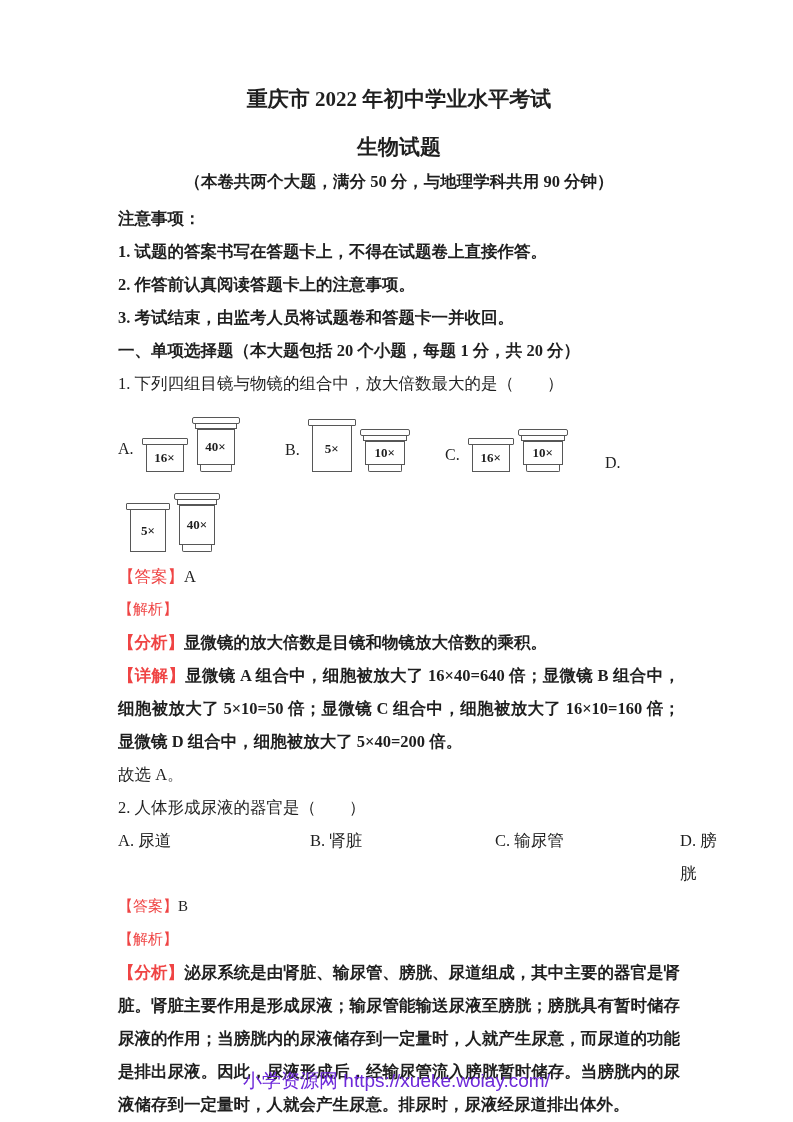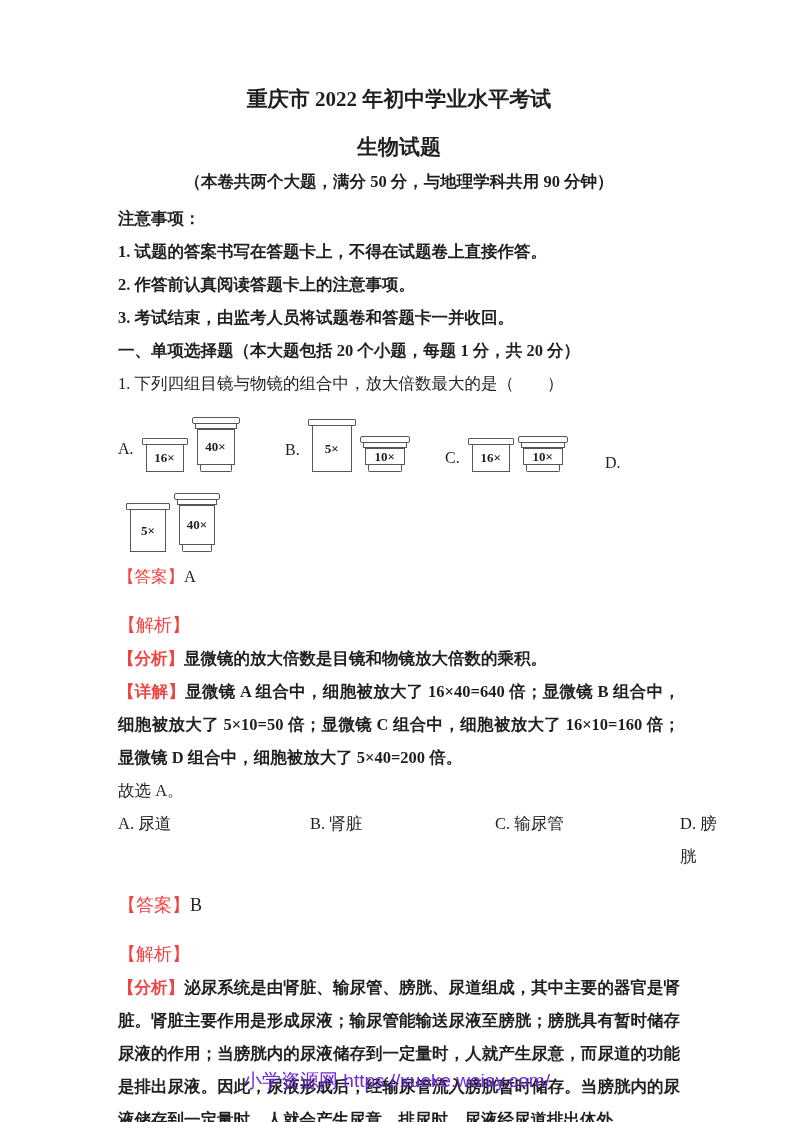--- a/index.html
+++ b/index.html
@@ -48,26 +48,26 @@
   .ep-5b .ep-body { width:36px; height:42px; }
 
   .objective { display:flex; flex-direction:column; align-items:center; }
   .obj-cap1 { border:1.6px solid #575757; height:7px; border-radius:2px; background:#fff; }
   .obj-cap2 { border:1.6px solid #575757; border-top:none; height:5px; background:#fff; }
   .obj-body { border:1.6px solid #575757; display:flex; align-items:center; justify-content:center; font-weight:700; font-size:13px;text-align:right; }
   .obj-foot { border:1.6px solid #575757; border-top:none; height:7px; border-radius:0 0 2px 2px; }
   .obj-40 .obj-cap1 { width:48px; } .obj-40 .obj-cap2 { width:42px; }
   .obj-40 .obj-body { width:38px; height:36px; } .obj-40 .obj-foot { width:32px; }
   .obj-10 .obj-cap1 { width:50px; } .obj-10 .obj-cap2 { width:44px; }
-  .obj-10 .obj-body { width:40px; height:17px; } .obj-10 .obj-foot { width:34px; }
+  .obj-10 .obj-body { width:40px; height:24px; } .obj-10 .obj-foot { width:34px; }
   .obj-40b .obj-cap1 { width:46px; } .obj-40b .obj-cap2 { width:40px; }
   .obj-40b .obj-body { width:36px; height:40px; } .obj-40b .obj-foot { width:30px; }
 
   .answer-line { font-size:16.5px; line-height:33px; margin-top:8px; }
-  .marker-line { font-size:18px; line-height:33px;margin-top:16px; }
+  .marker-line { font-size:15px; line-height:33px; }
   .marker { color:#ef4444; }
   .para { font-size:16.5px; line-height:33px; text-align:justify;font-weight:bold; }
   .plain-line { font-size:16.5px; line-height:33px; }
 
   .q2-options {
     display:grid;
     grid-template-columns:167px 160px 160px 1fr;
     font-size:16.5px; line-height:33px;gap:25px;
   }
 
@@ -178,20 +178,21 @@
         </div>
       </div>
     </div>
 
     <div class="answer-line"><span class="marker">【答案】</span><span>A</span></div>
     <div class="marker-line"><span class="marker">【解析】</span></div>
     <div class="para"><span class="marker">【分析】</span><span>显微镜的放大倍数是目镜和物镜放大倍数的乘积。</span></div>
     <div class="para"><span class="marker">【详解】</span><span>显微镜 A 组合中，细胞被放大了 16×40=640 倍；显微镜 B 组合中，细胞被放大了 5×10=50 倍；显微镜 C 组合中，细胞被放大了 16×10=160 倍；显微镜 D 组合中，细胞被放大了 5×40=200 倍。</span></div>
     <div class="plain-line">故选 A。</div>
 
+    <div class="stem">2. 人体形成尿液的器官是（　　）</div>
 
     <div class="q2-options">
       <div><span>A.</span>&nbsp;<span>尿道</span></div>
       <div><span>B.</span>&nbsp;<span>肾脏</span></div>
       <div><span>C.</span>&nbsp;<span>输尿管</span></div>
       <div><span>D.</span>&nbsp;<span>膀胱</span></div>
     </div>
 
     <div class="marker-line"><span class="marker">【答案】</span><span>B</span></div>
     <div class="marker-line"><span class="marker">【解析】</span></div>

